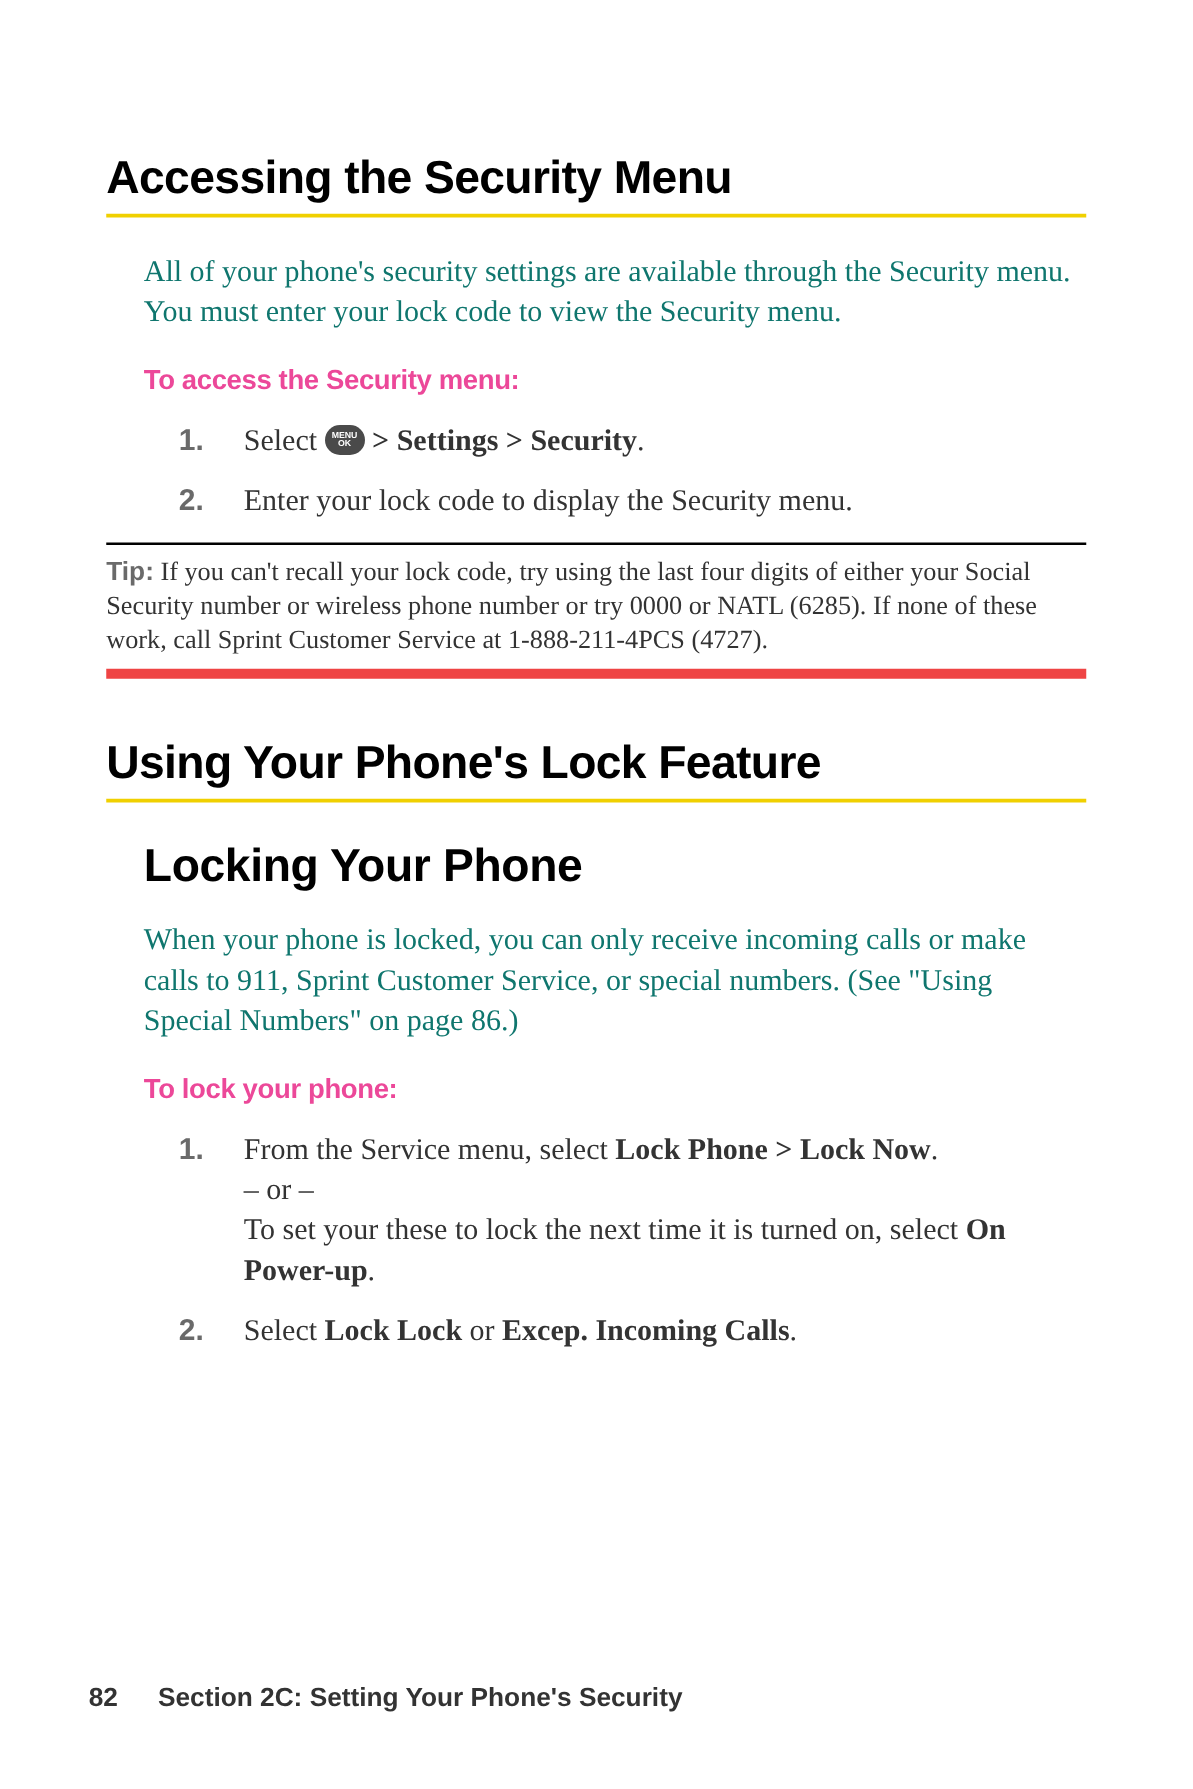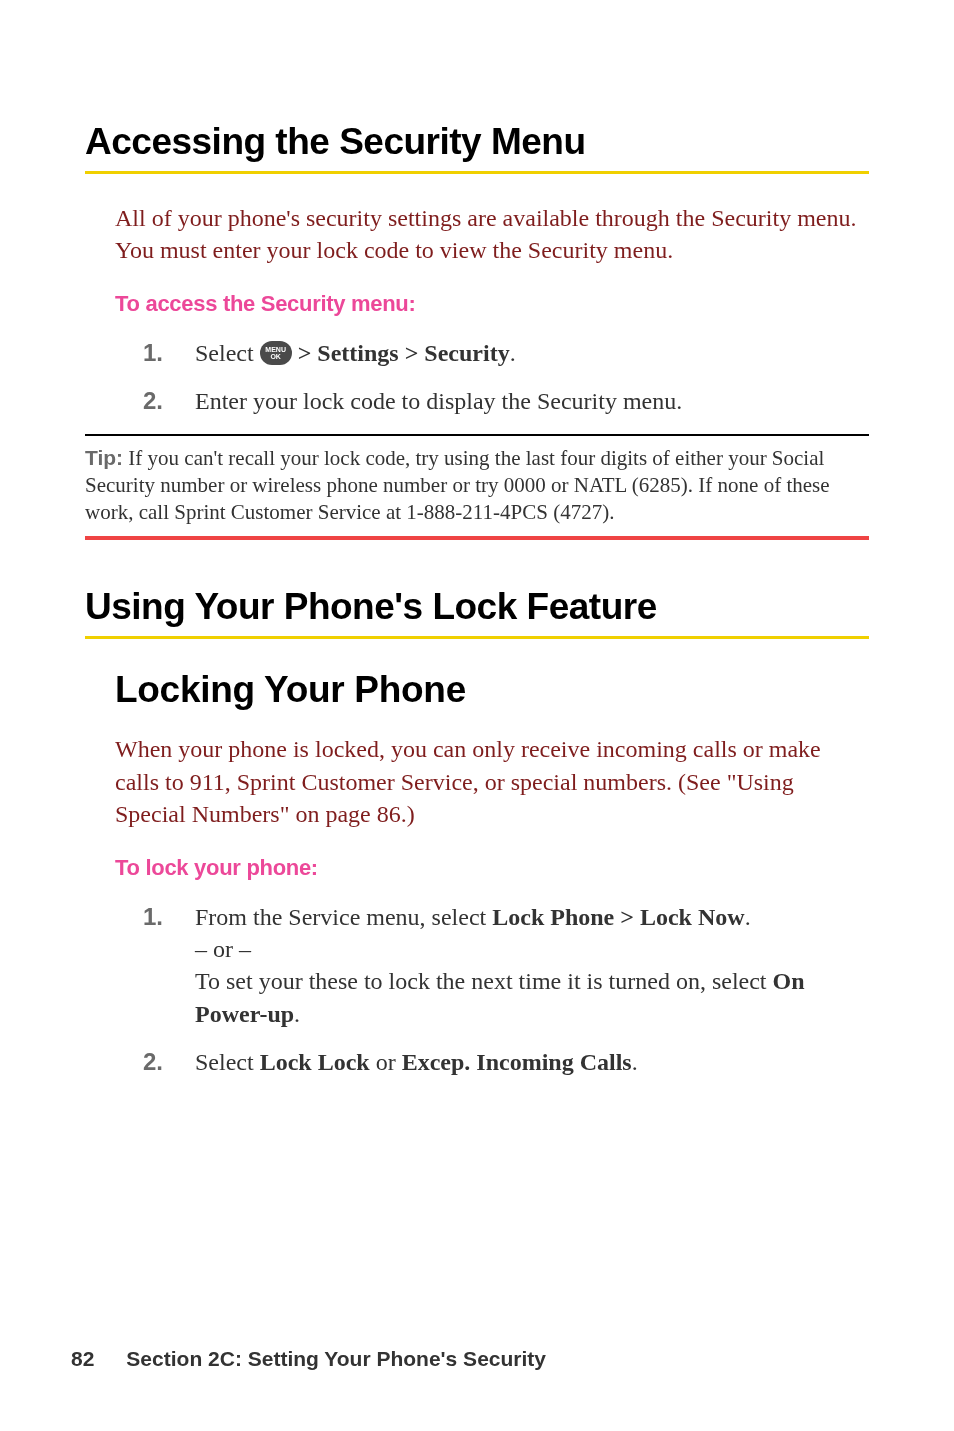--- a/index.html
+++ b/index.html
@@ -27,21 +27,21 @@
     .yellow-rule {
       border: none;
       border-bottom: 3px solid #f0d000;
       margin-bottom: 28px;
     }
     .body-text {
       font-size: 24px;
       line-height: 1.35;
       margin-left: 30px;
       margin-bottom: 24px;
-      color: #7f1d1d;
+      color: #0f766e;
     }
     .sub-instruction {
       font-size: 22px;
       font-weight: bold;
       color: #ec4899;
       margin-left: 30px;
       margin-bottom: 20px;
       letter-spacing: -0.3px;
       font-family: Arial, Helvetica, sans-serif;
     }
@@ -80,21 +80,21 @@
     .menu-icon-text {
       color: #ffffff;
       font-size: 7px;
       font-weight: bold;
       line-height: 7px;
       text-align: center;
       font-family: Arial, sans-serif;
     }
     .tip-block {
       border-top: 2px solid #000000;
-      border-bottom: 4px solid #ef4444;
+      border-bottom: 8px solid #ef4444;
       padding: 8px 0 10px 0;
       margin-top: 16px;
       margin-bottom: 40px;
       font-size: 21px;
       line-height: 1.3;
       color: #333333;
     }
     .tip-label {
       font-weight: bold;
       color: #6a6a6a;

